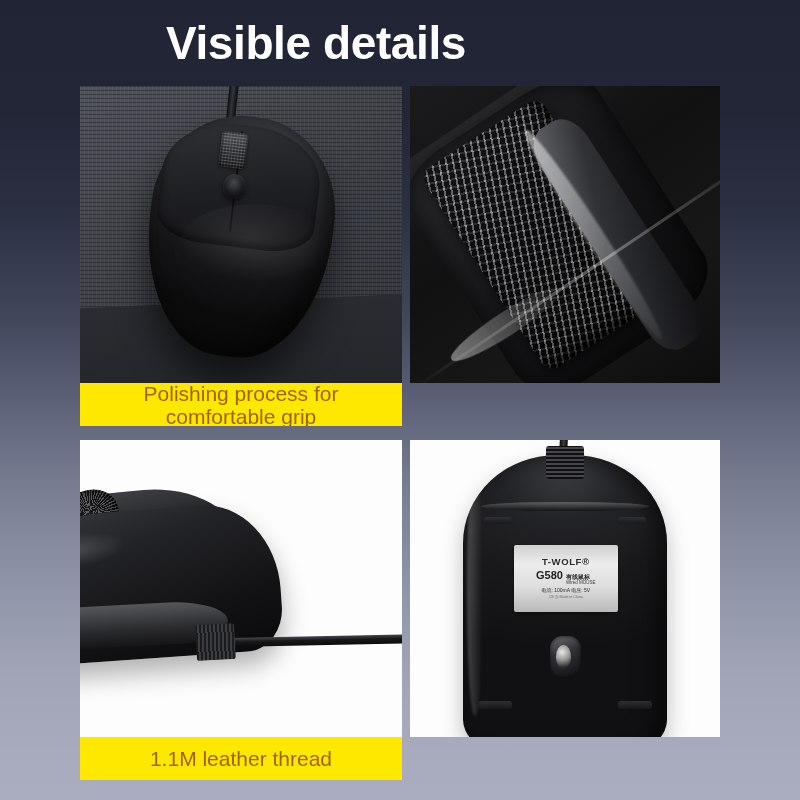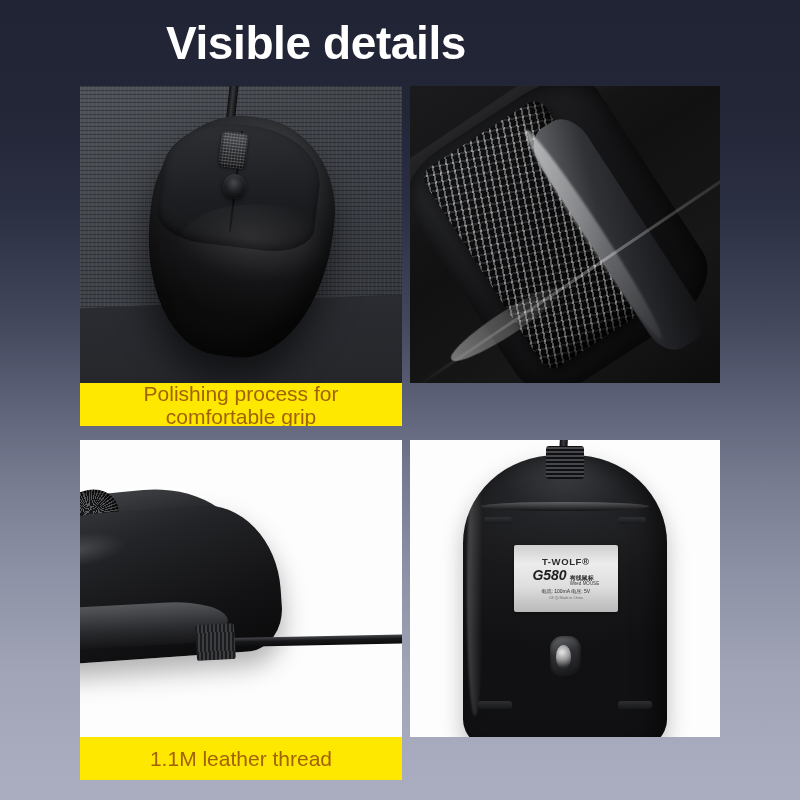--- a/index.html
+++ b/index.html
@@ -249,21 +249,21 @@
     overflow:hidden;
     margin-top:7px;
   }
   .lbl-brand{
     font-size:9.5px;font-weight:700;color:#2b2b2b;letter-spacing:.6px;
     line-height:10px;
   }
   .lbl-row{
     display:flex;align-items:baseline;gap:3px;margin-top:2px;
   }
-  .lbl-model{font-size:14px;font-weight:700;color:#1d1d1d;line-height:12px;font-style:italic;}
+  .lbl-model{font-size:11px;font-weight:700;color:#1d1d1d;line-height:12px;}
   .lbl-cn{display:flex;flex-direction:column;align-items:flex-start;}
   .lbl-cn-top{font-size:6px;color:#262626;line-height:6px;font-weight:700;}
   .lbl-cn-sub{font-size:4.5px;color:#3a3a3a;line-height:5px;}
   .lbl-spec{font-size:5px;color:#2e2e2e;line-height:6px;margin-top:2px;}
   .lbl-foot{font-size:3.6px;color:#555;line-height:5px;margin-top:2px;opacity:.85;}
   .m4-sensor{
     position:absolute;left:45%;top:66%;width:10%;height:14%;
     border-radius:40%/30%;
     background:linear-gradient(160deg,#6d6f73 0%,#303236 40%,#111113 100%);
     box-shadow:inset 0 0 4px rgba(0,0,0,.8);

